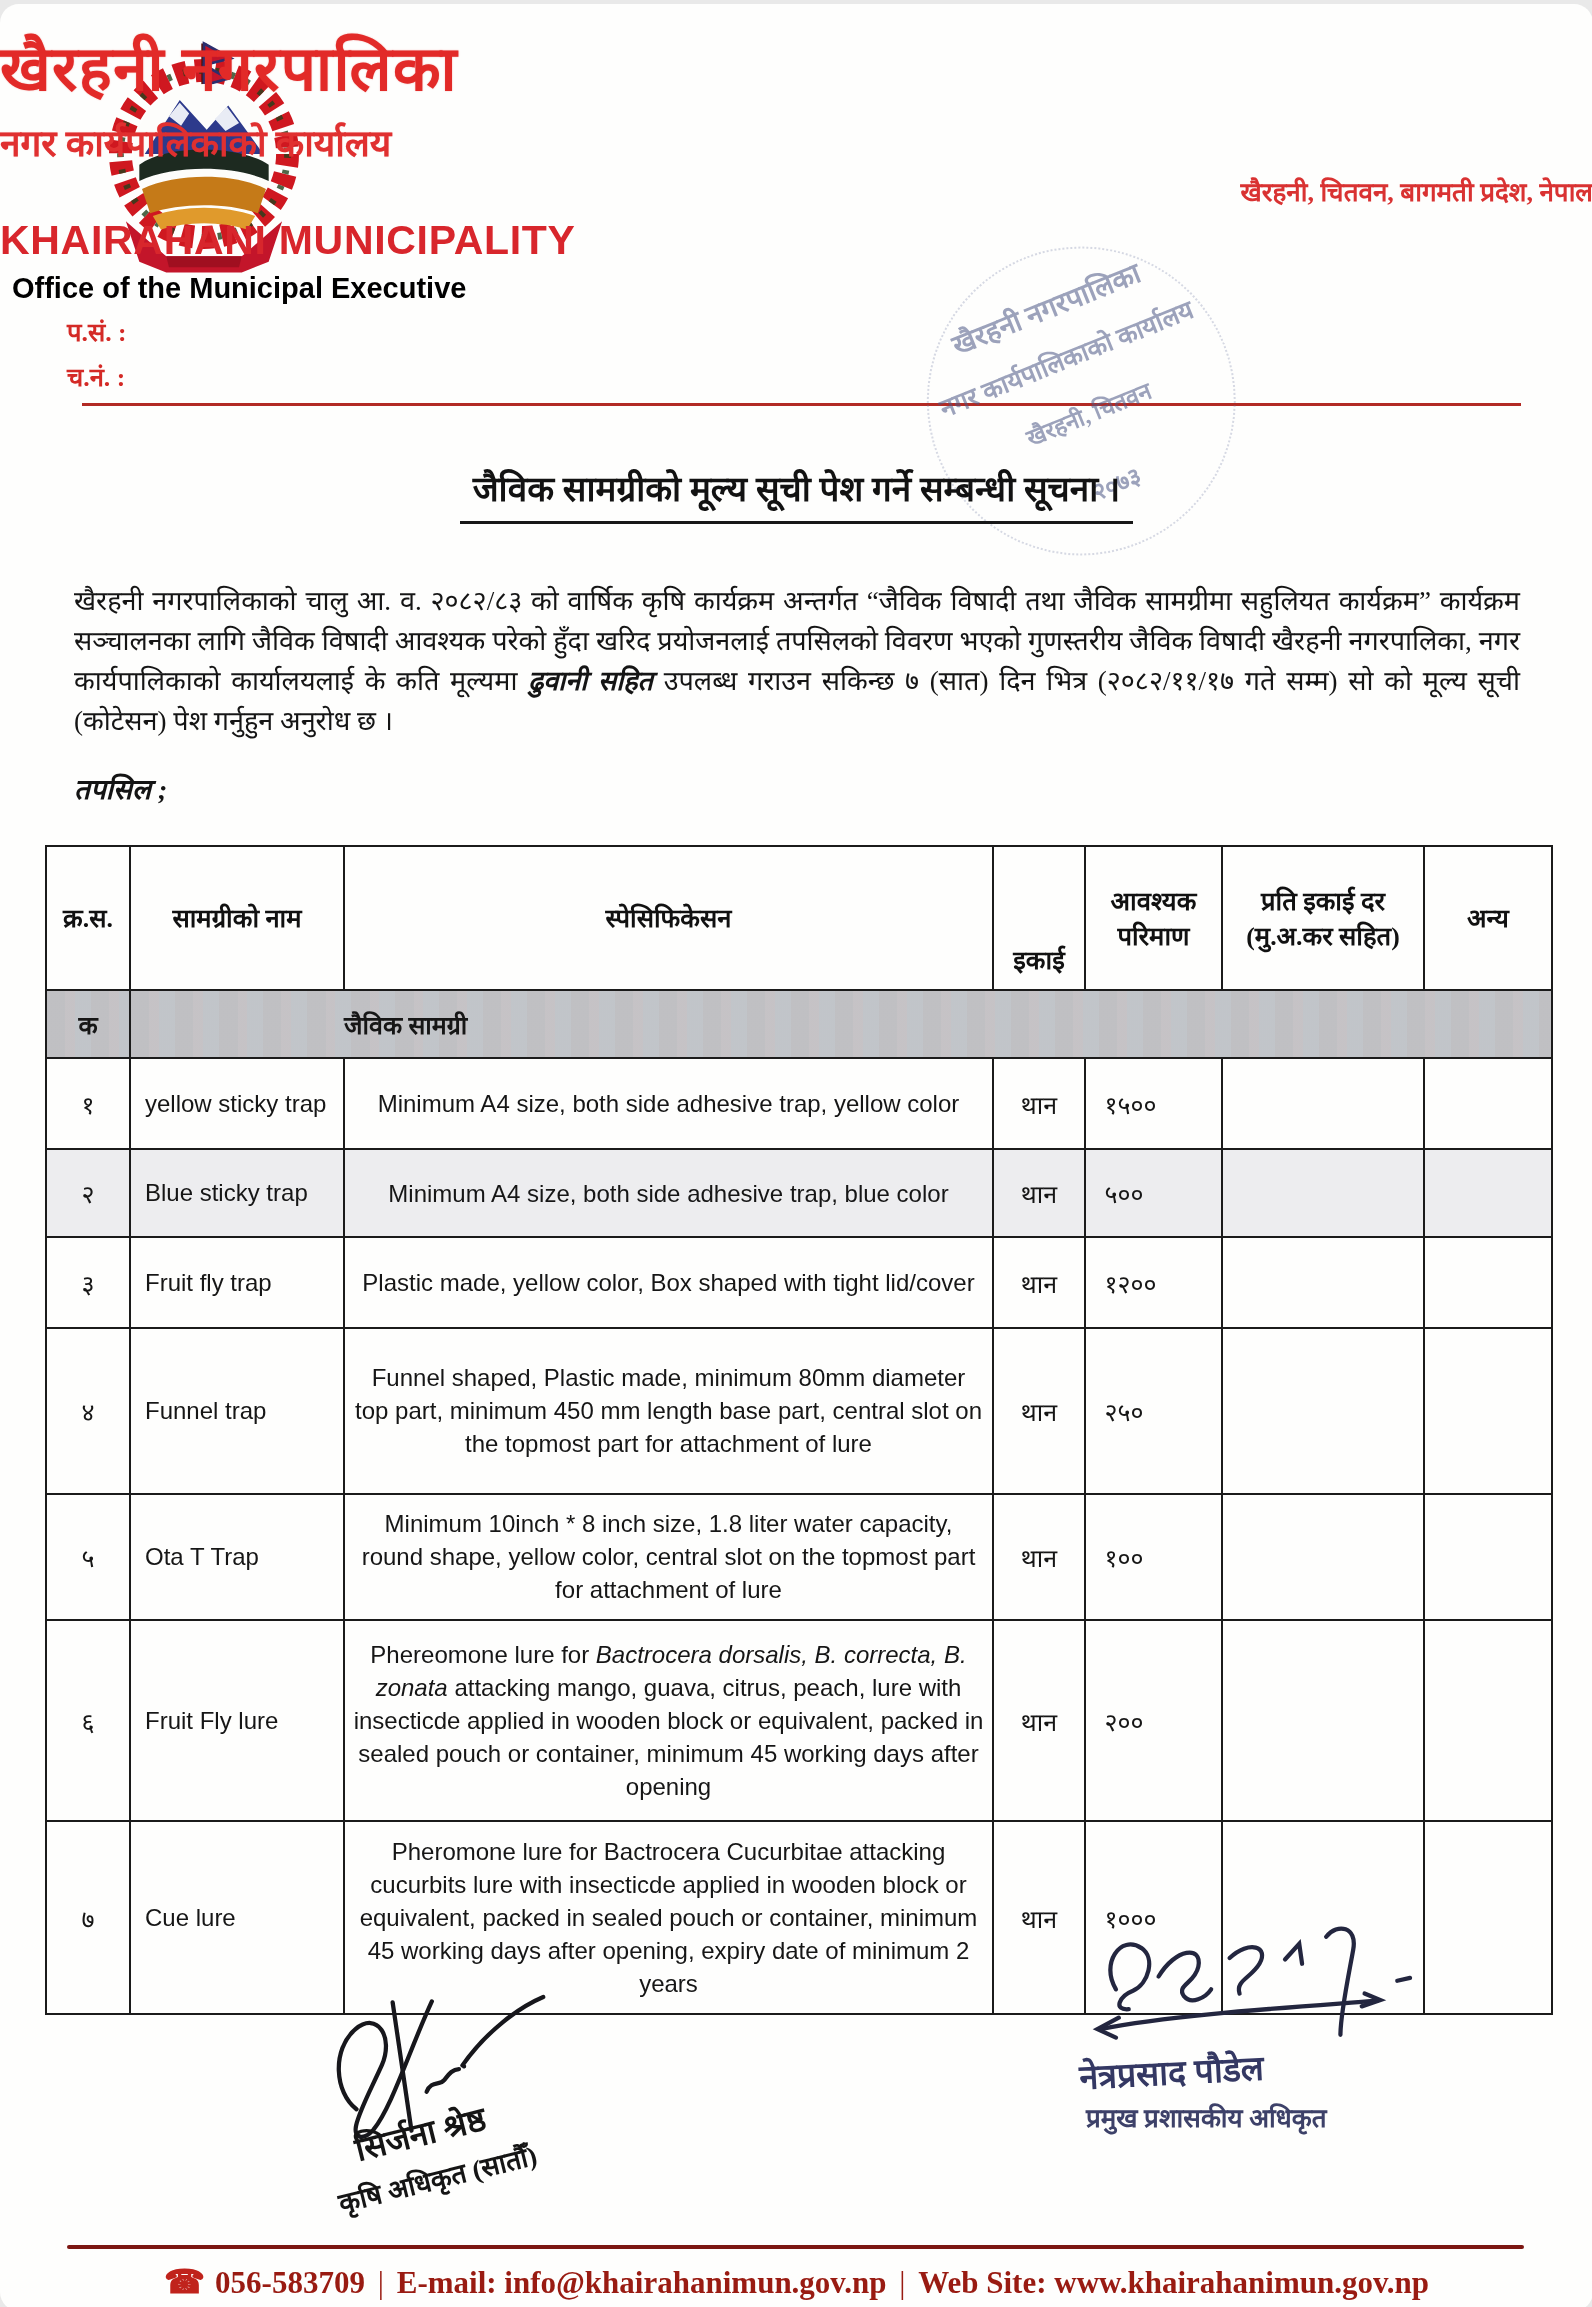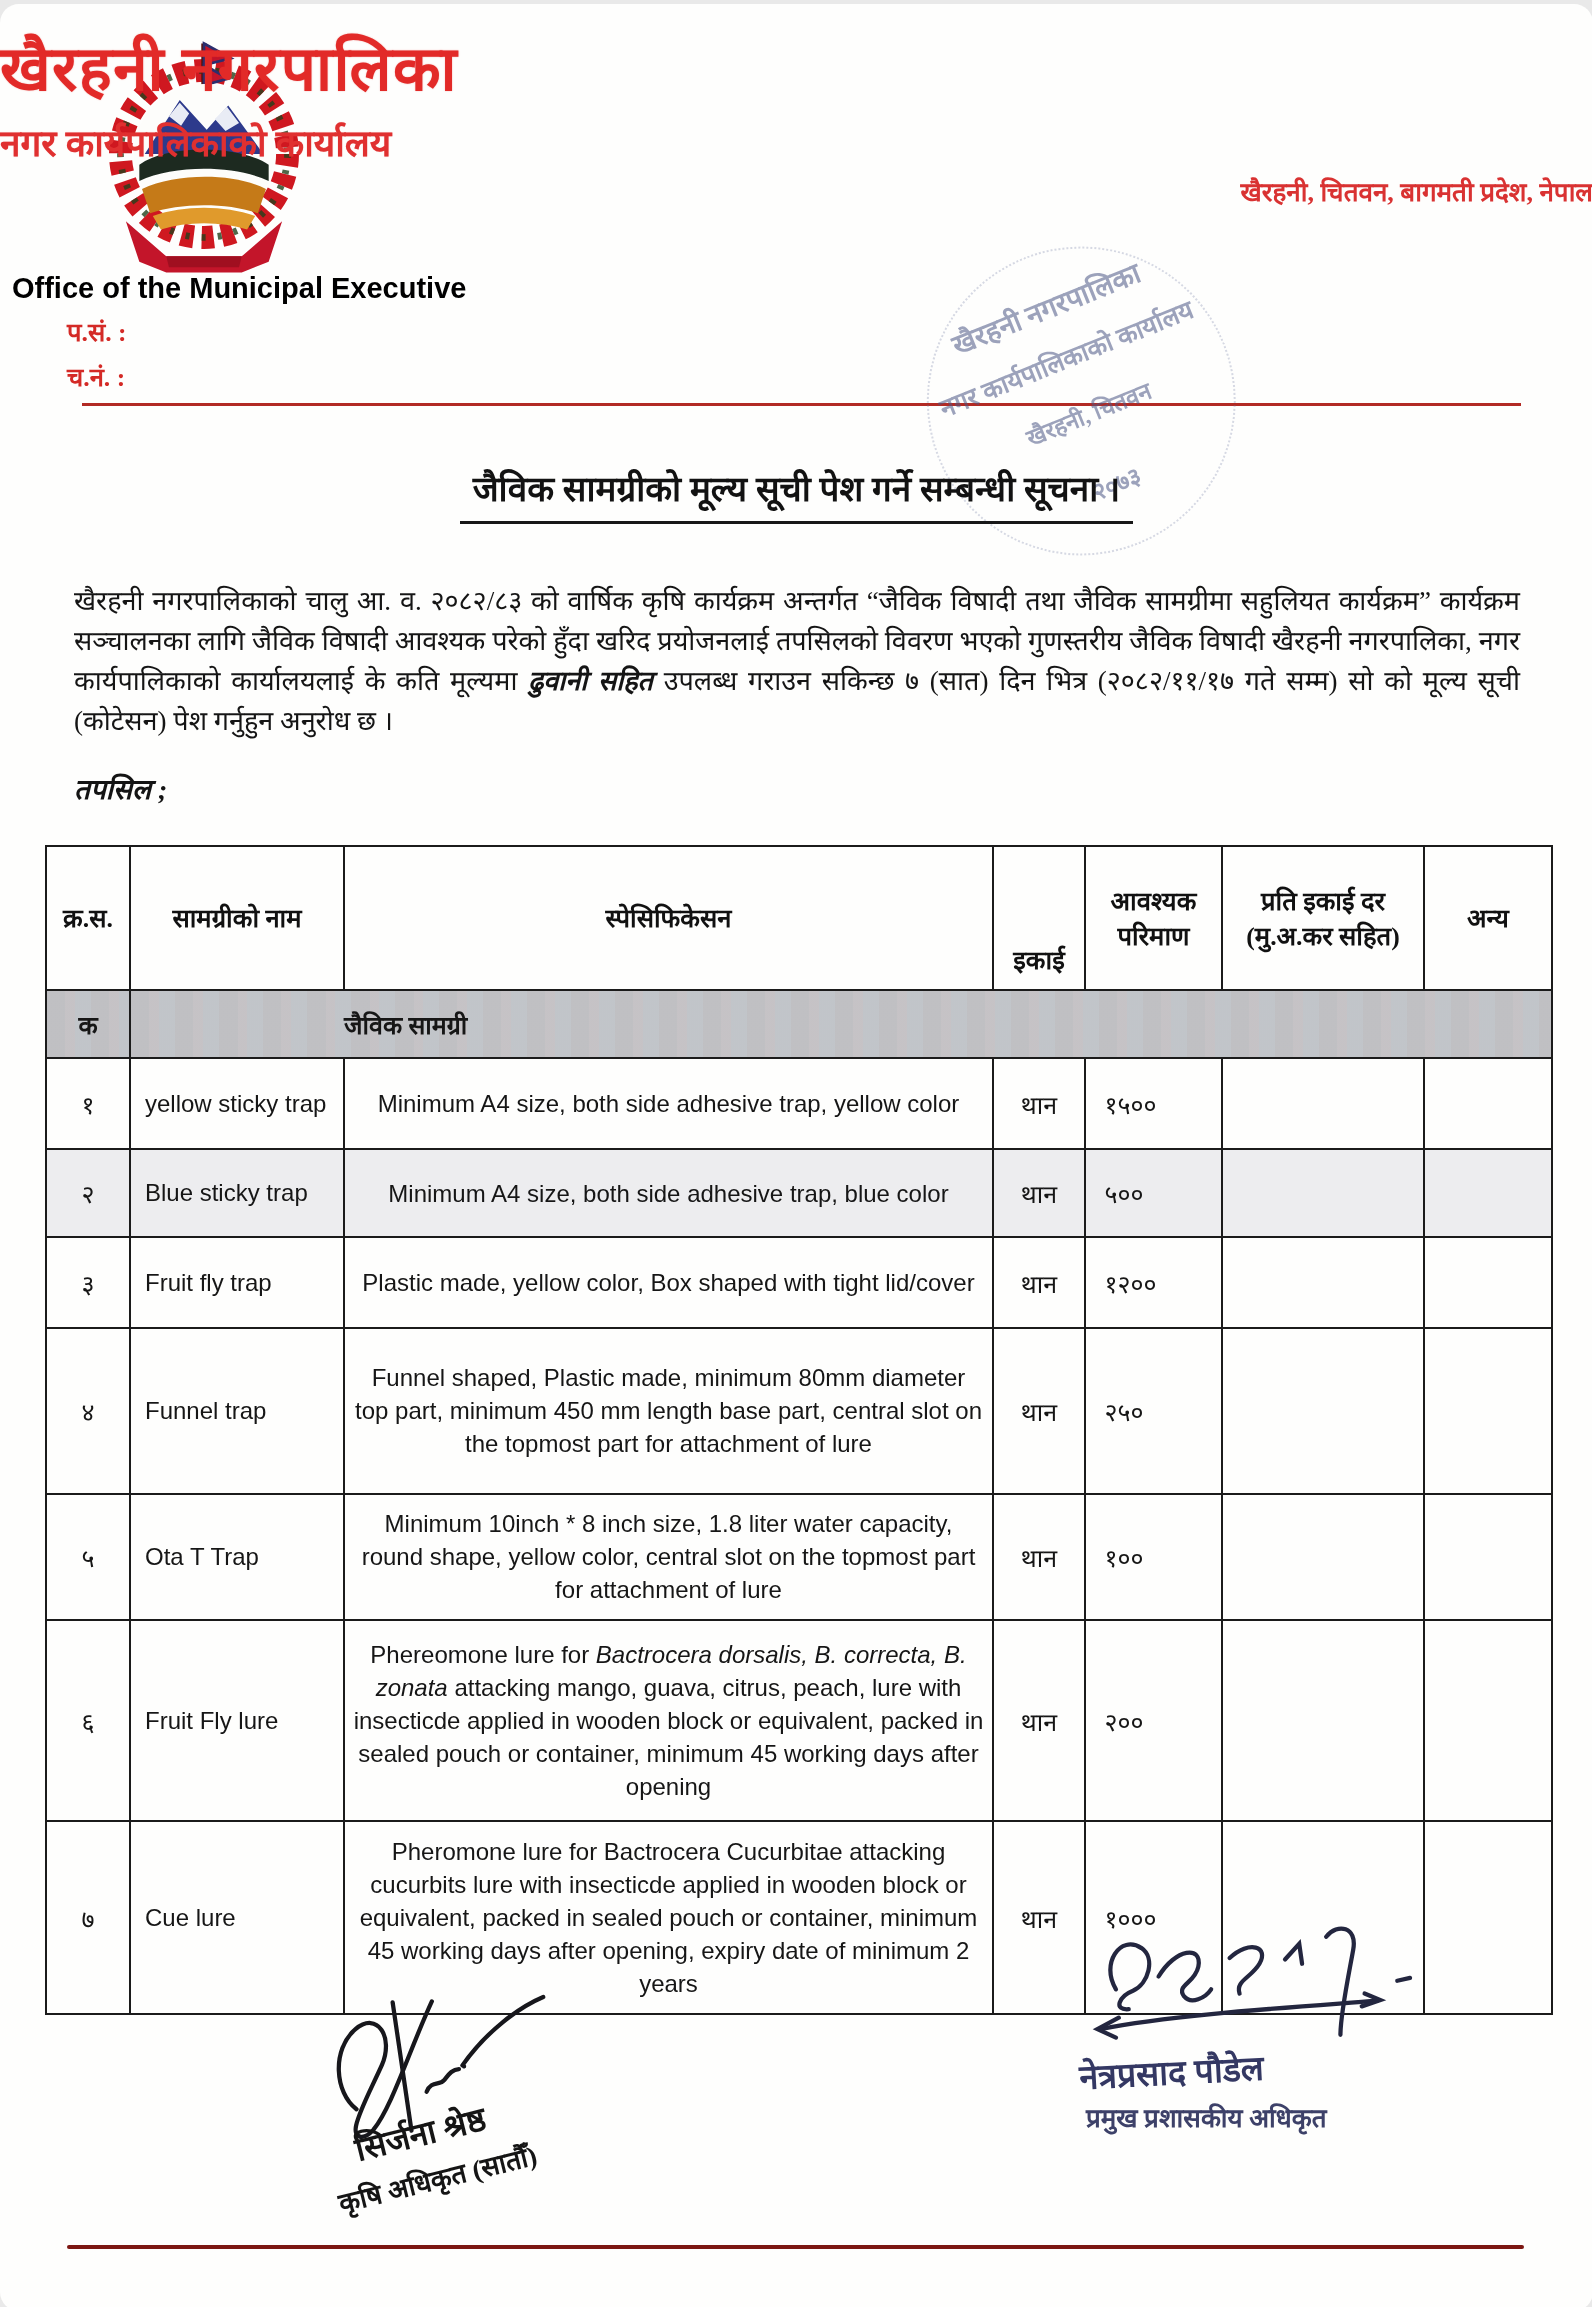--- a/index.html
+++ b/index.html
@@ -105,20 +105,21 @@
 
     <g>
       <path d="M52,142 L82,168 L138,168 L168,142 L158,172 L138,180 L82,180 L62,172 Z" fill="#c3152a"></path>
       <path d="M82,168 L138,168 L136,176 L84,176 Z" fill="#a00f20"></path>
     </g>
   </svg>
 
   <div class="org-name-np">खैरहनी नगरपालिका</div>
   <div class="office-np">नगर कार्यपालिकाको कार्यालय</div>
   <div class="address-np">खैरहनी, चितवन, बागमती प्रदेश, नेपाल</div>
+  <div class="org-name-en">KHAIRAHANI MUNICIPALITY</div>
   <div class="office-en">Office of the Municipal Executive</div>
 
   <div class="ref-label ref-1">प.सं.  :</div>
   <div class="ref-label ref-2">च.नं.  :</div>
   <div class="header-rule"></div>
 
   <div class="stamp">
     <div class="ring"></div>
     <div class="stamp-line stamp-l0">खैरहनी नगरपालिका</div>
     <div class="stamp-line stamp-l1">नगर कार्यपालिकाको कार्यालय</div>
@@ -252,15 +253,18 @@
         <path d="M52 164 L 26 152 L 56 136"></path>
         <path d="M398 120 L 424 111 L 402 102"></path>
         <path d="M448 84 l 18 -4"></path>
       </g>
     </svg>
     <div class="sig-name">नेत्रप्रसाद पौडेल</div>
     <div class="sig-title">प्रमुख प्रशासकीय अधिकृत</div>
   </div>
 
   <div class="footer-rule"></div>
+  <div class="footer">
+    <span class="phone-glyph">☎</span><span>056-583709</span><span class="sep">|</span><span>E-mail:</span>&nbsp;<span>info@khairahanimun.gov.np</span><span class="sep">|</span><span>Web Site:</span>&nbsp;<span>www.khairahanimun.gov.np</span>
+  </div>
 
 </div>
 
 
 </body></html>

